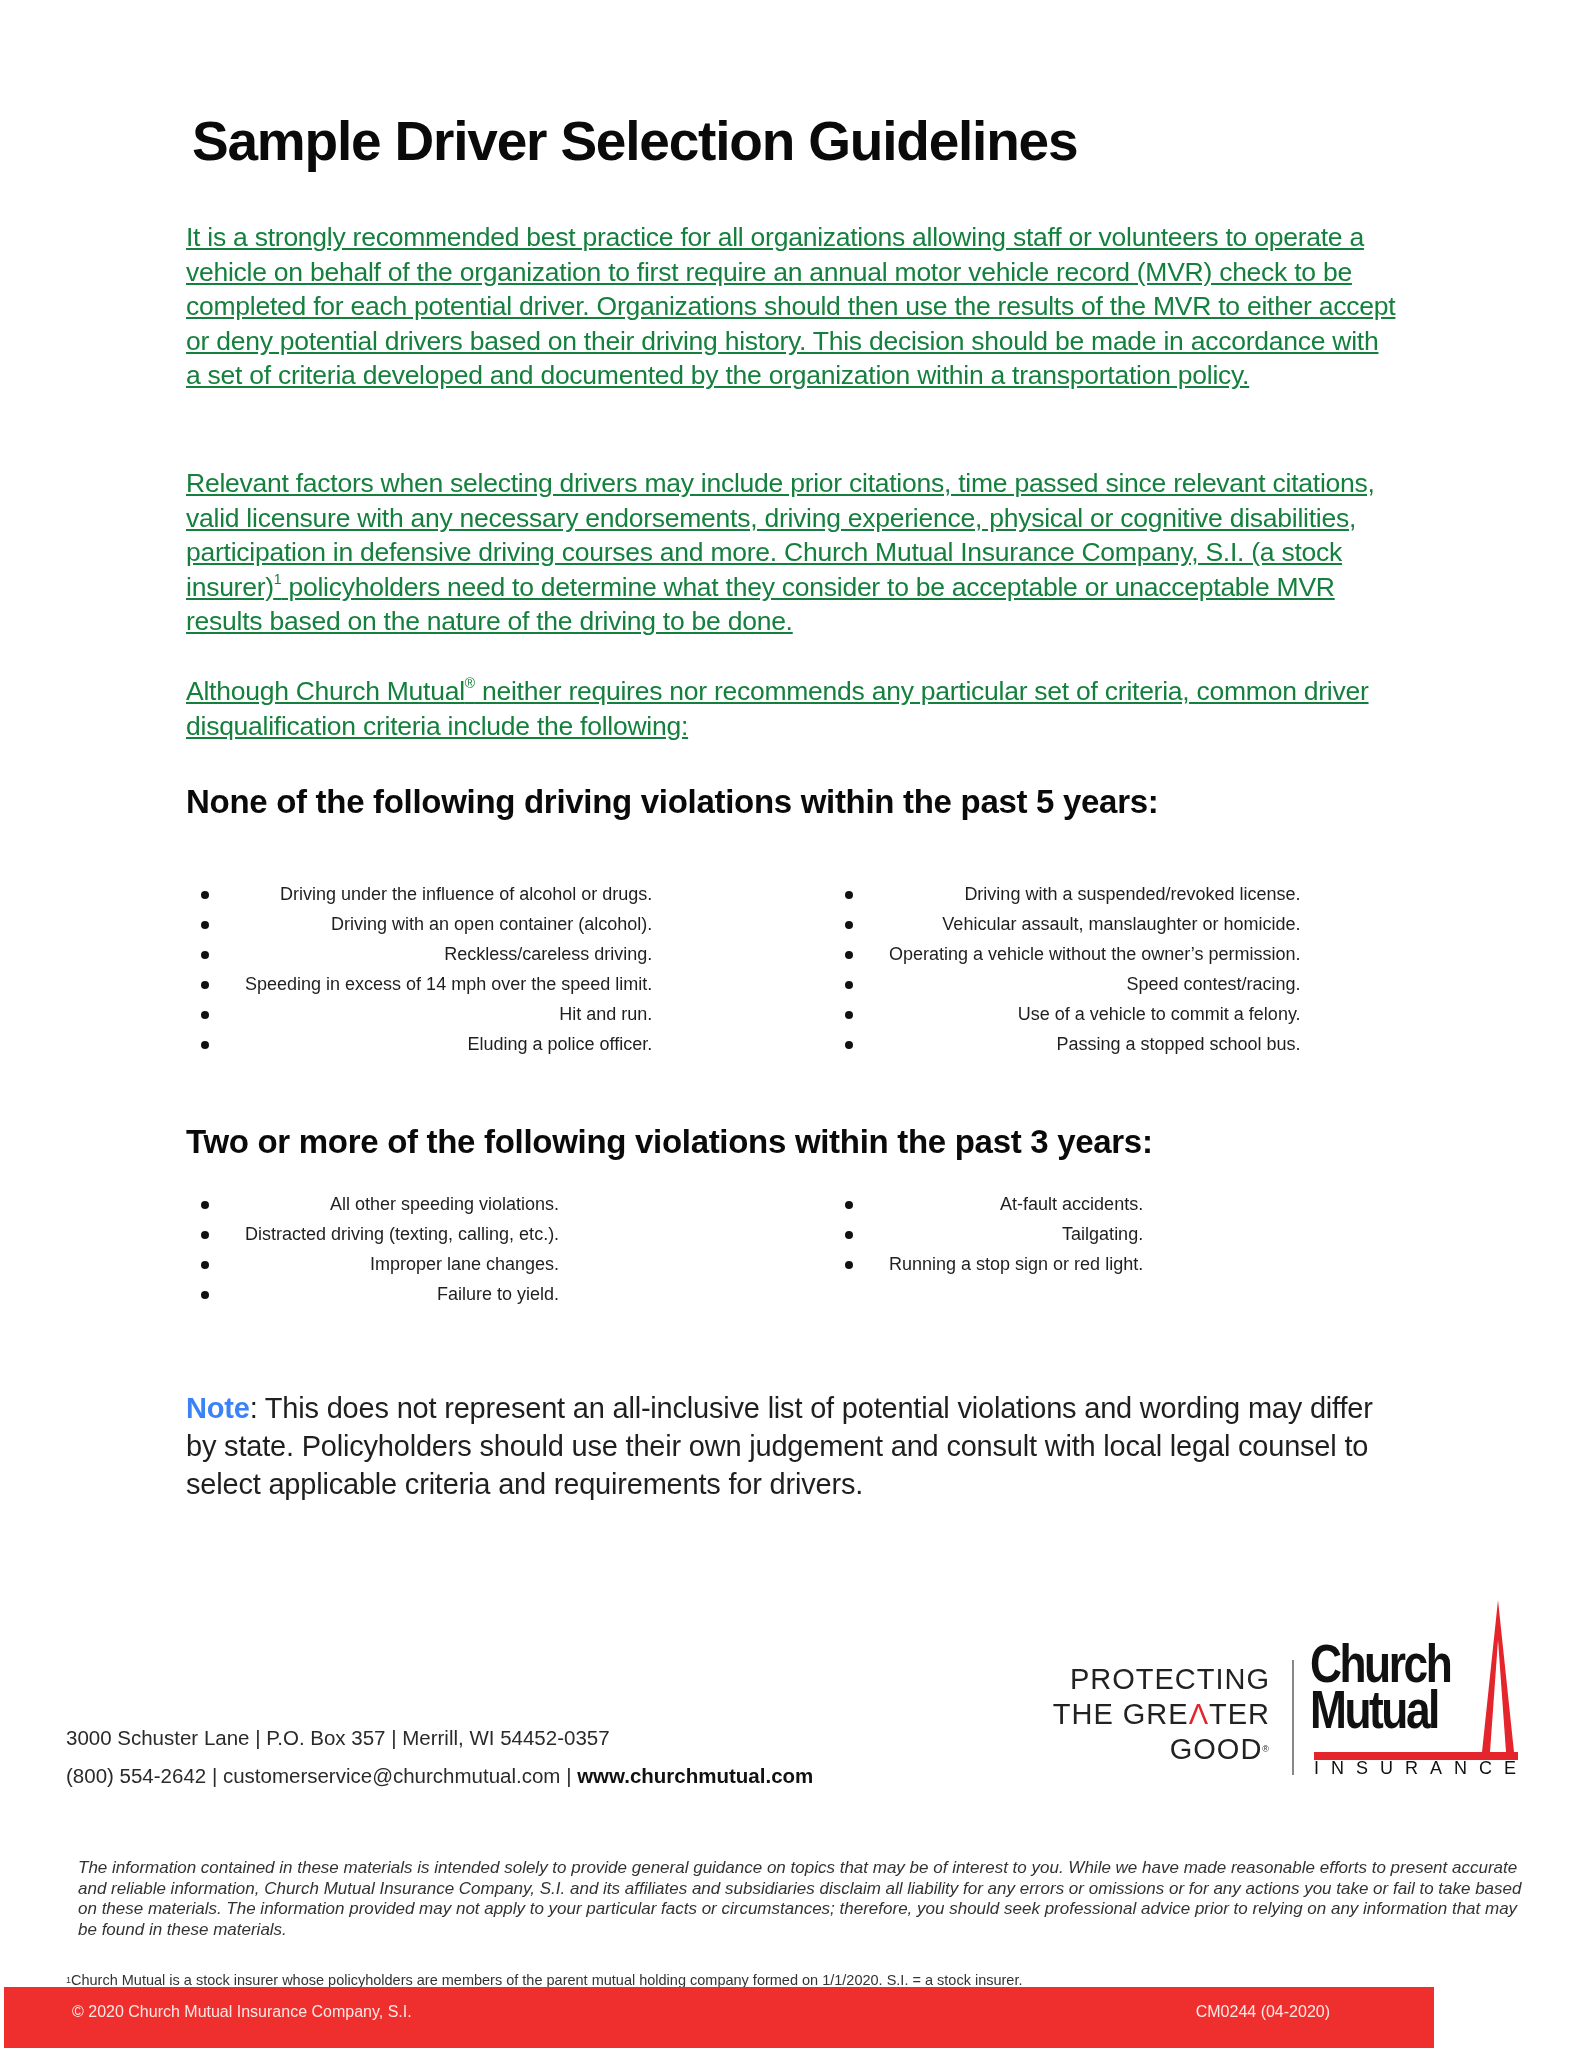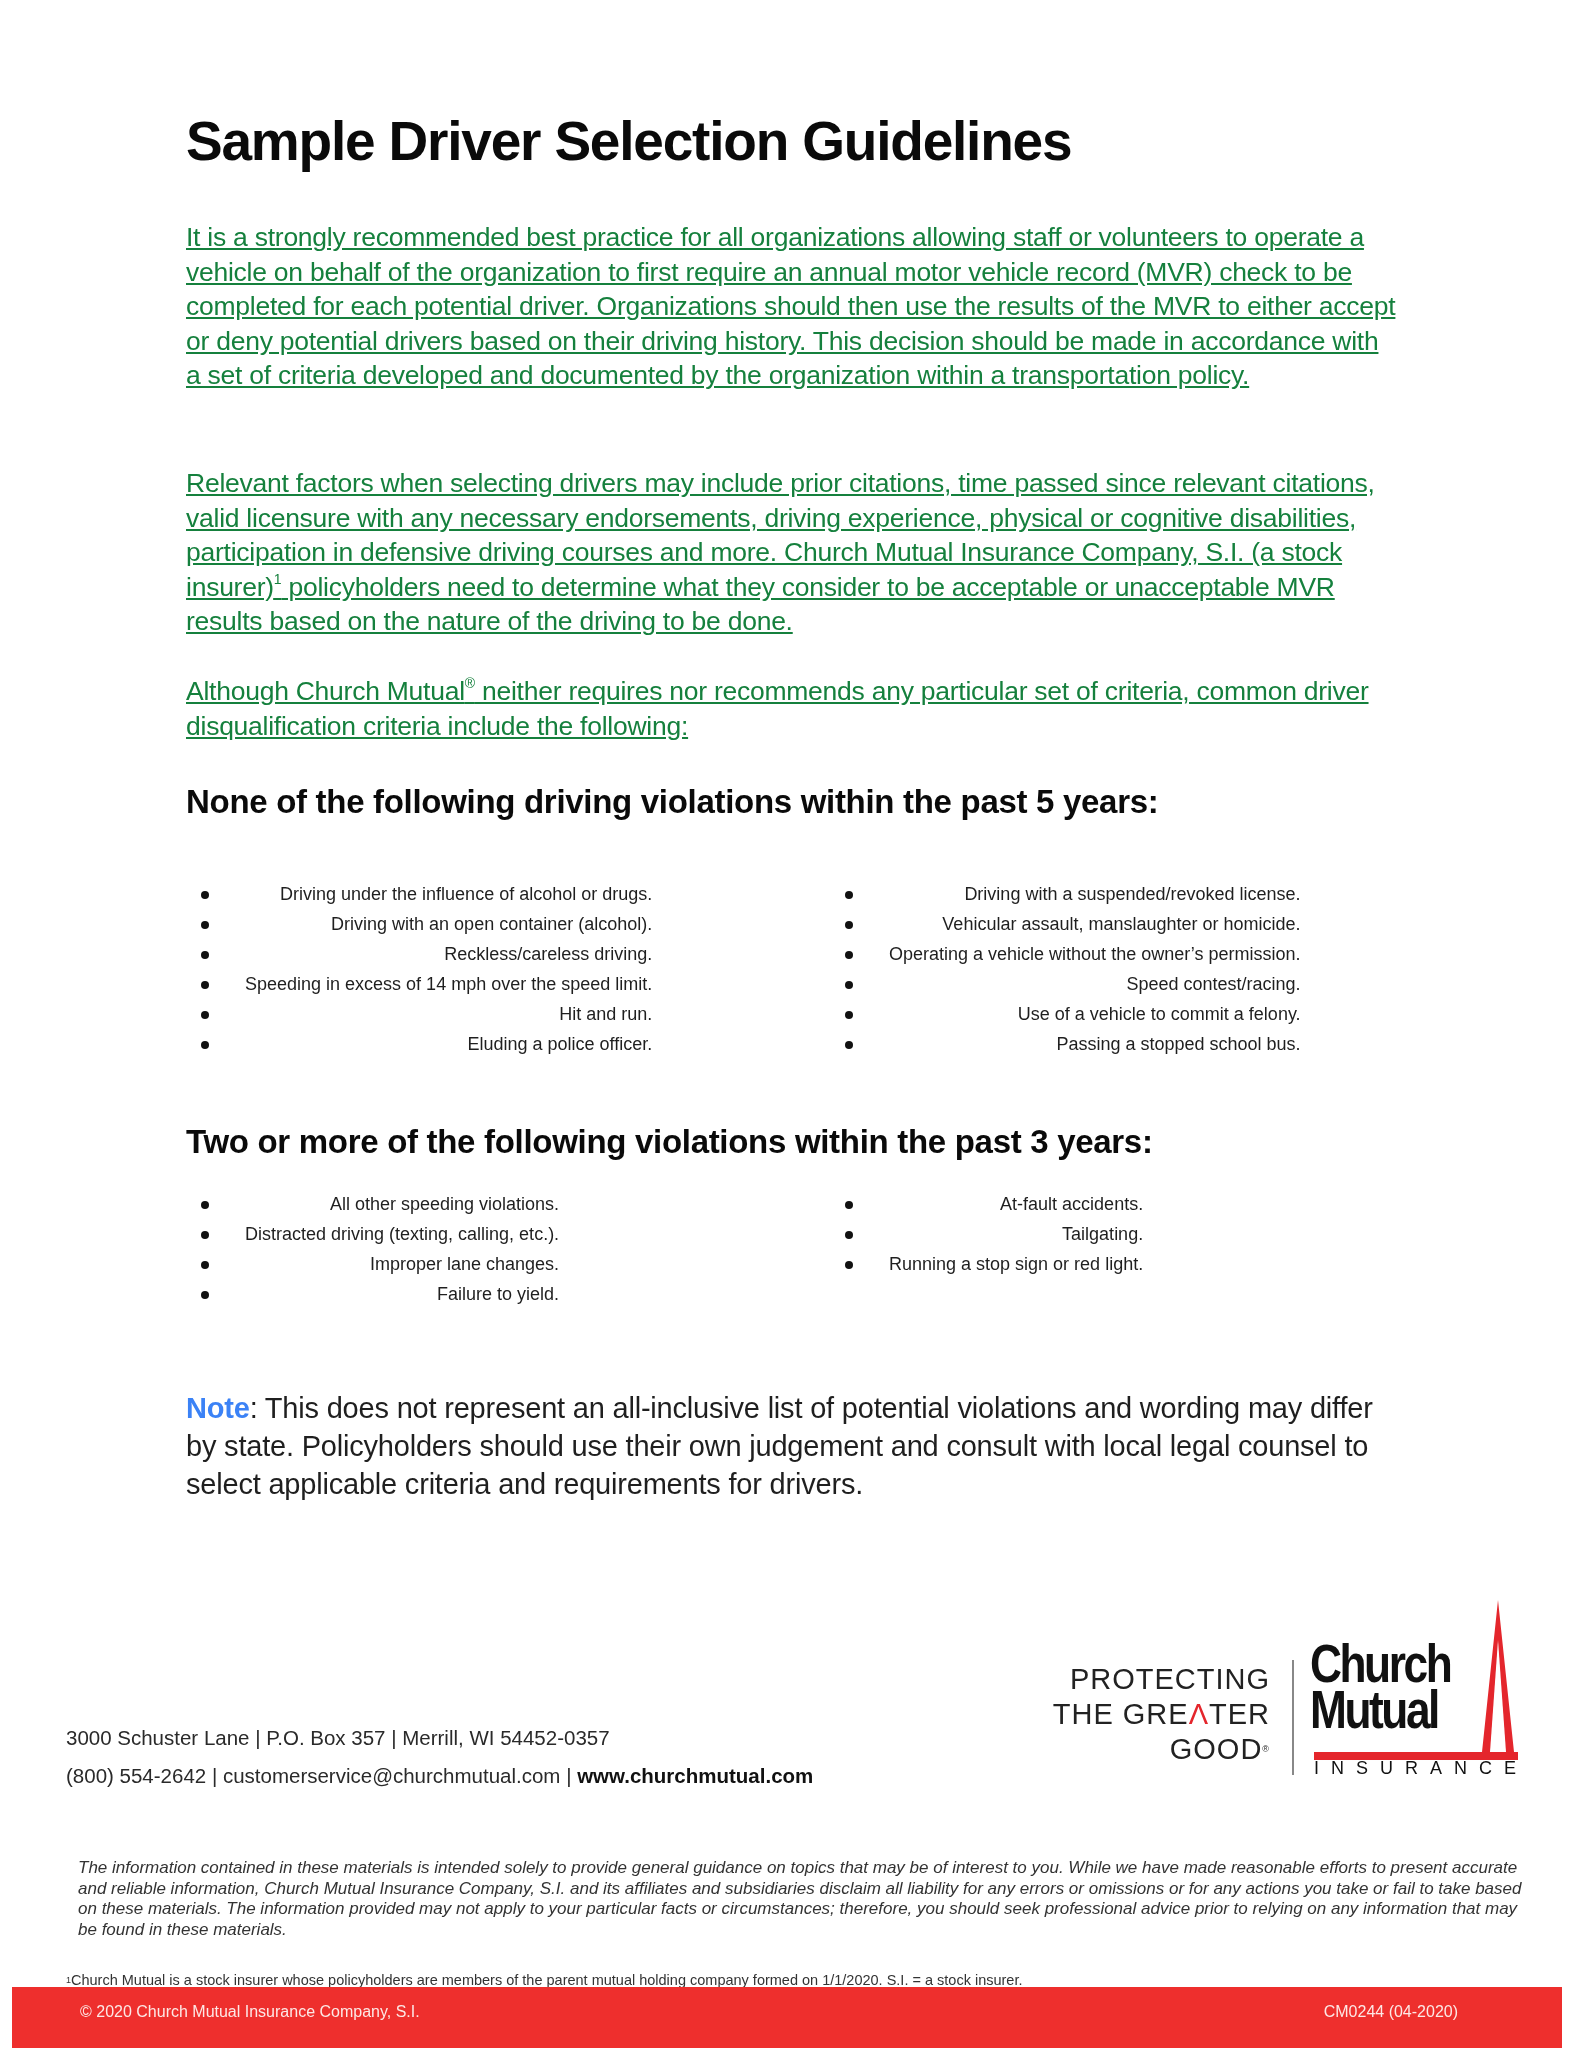--- a/index.html
+++ b/index.html
@@ -1,20 +1,20 @@
 <!DOCTYPE html>
 <html><head>
 <meta charset="utf-8">
 <style>
   * { box-sizing: border-box; margin: 0; padding: 0; }
   html, body { width: 1583px; height: 2048px; background: #ffffff; }
   body { position: relative; overflow: hidden; font-family: "Liberation Sans", "DejaVu Sans", sans-serif; color: #1a1a1a; }
 
   .page-title {
-    position: absolute; left: 186px; top: 108px;
+    position: absolute; left: 192px; top: 108px;
     font-family: "Liberation Sans", sans-serif; font-weight: bold;
     font-size: 55px; letter-spacing: -1.2px; color: #0a0a0a; line-height: 66px;
   }
   .para {
     position: absolute; left: 186px; width: 1210px;
     font-size: 26.5px; line-height: 34.6px; color: #15803d; letter-spacing: -0.25px; text-decoration: underline;
   }
   .para sup { font-size: 14px; vertical-align: top; line-height: 14px; position: relative; top: 2px; }
   #p1 { top: 220px; }
   #p2 { top: 466px; }
@@ -59,21 +59,21 @@
   .brand-sub { position: absolute; left: 264px; top: 158px; font-size: 18px; font-weight: normal; letter-spacing: 12px; color: #111; }
   .spire { position: absolute; left: 262px; top: 0; }
 
   .disclaimer {
     position: absolute; left: 66px; top: 1858px; width: 1460px;
     font-style: italic; font-size: 17px; line-height: 20.5px; color: #333; margin-left: 12px;
   }
   .footnote { position: absolute; left: 66px; top: 1953px; font-size: 14.5px; line-height: 20px; color: #333; white-space: nowrap; margin-top: 17px; }
   .footnote sup { font-size: 9px; vertical-align: top; }
 
-  .red-band { position: absolute; left: 12px; top: 1987px; width: 1550px; height: 61px; background: #ee2f2d; }
+  .red-band { position: absolute; left: 4px; top: 1987px; width: 1430px; height: 61px; background: #ee2f2d; }
   .copyright { position: absolute; left: 68px; top: 16px; font-size: 16px; color: #fde8e6; }
   .form-code { position: absolute; right: 104px; top: 16px; font-size: 16px; color: #fde8e6; }
 </style>
 </head>
 <body>
 
 <h1 class="page-title">Sample Driver Selection Guidelines</h1>
 
 <p class="para" id="p1">It is a strongly recommended best practice for all organizations allowing staff or volunteers to operate a vehicle on behalf of the organization to first require an annual motor vehicle record (MVR) check to be completed for each potential driver. Organizations should then use the results of the MVR to either accept or deny potential drivers based on their driving history. This decision should be made in accordance with a set of criteria developed and documented by the organization within a transportation policy.</p>
 

